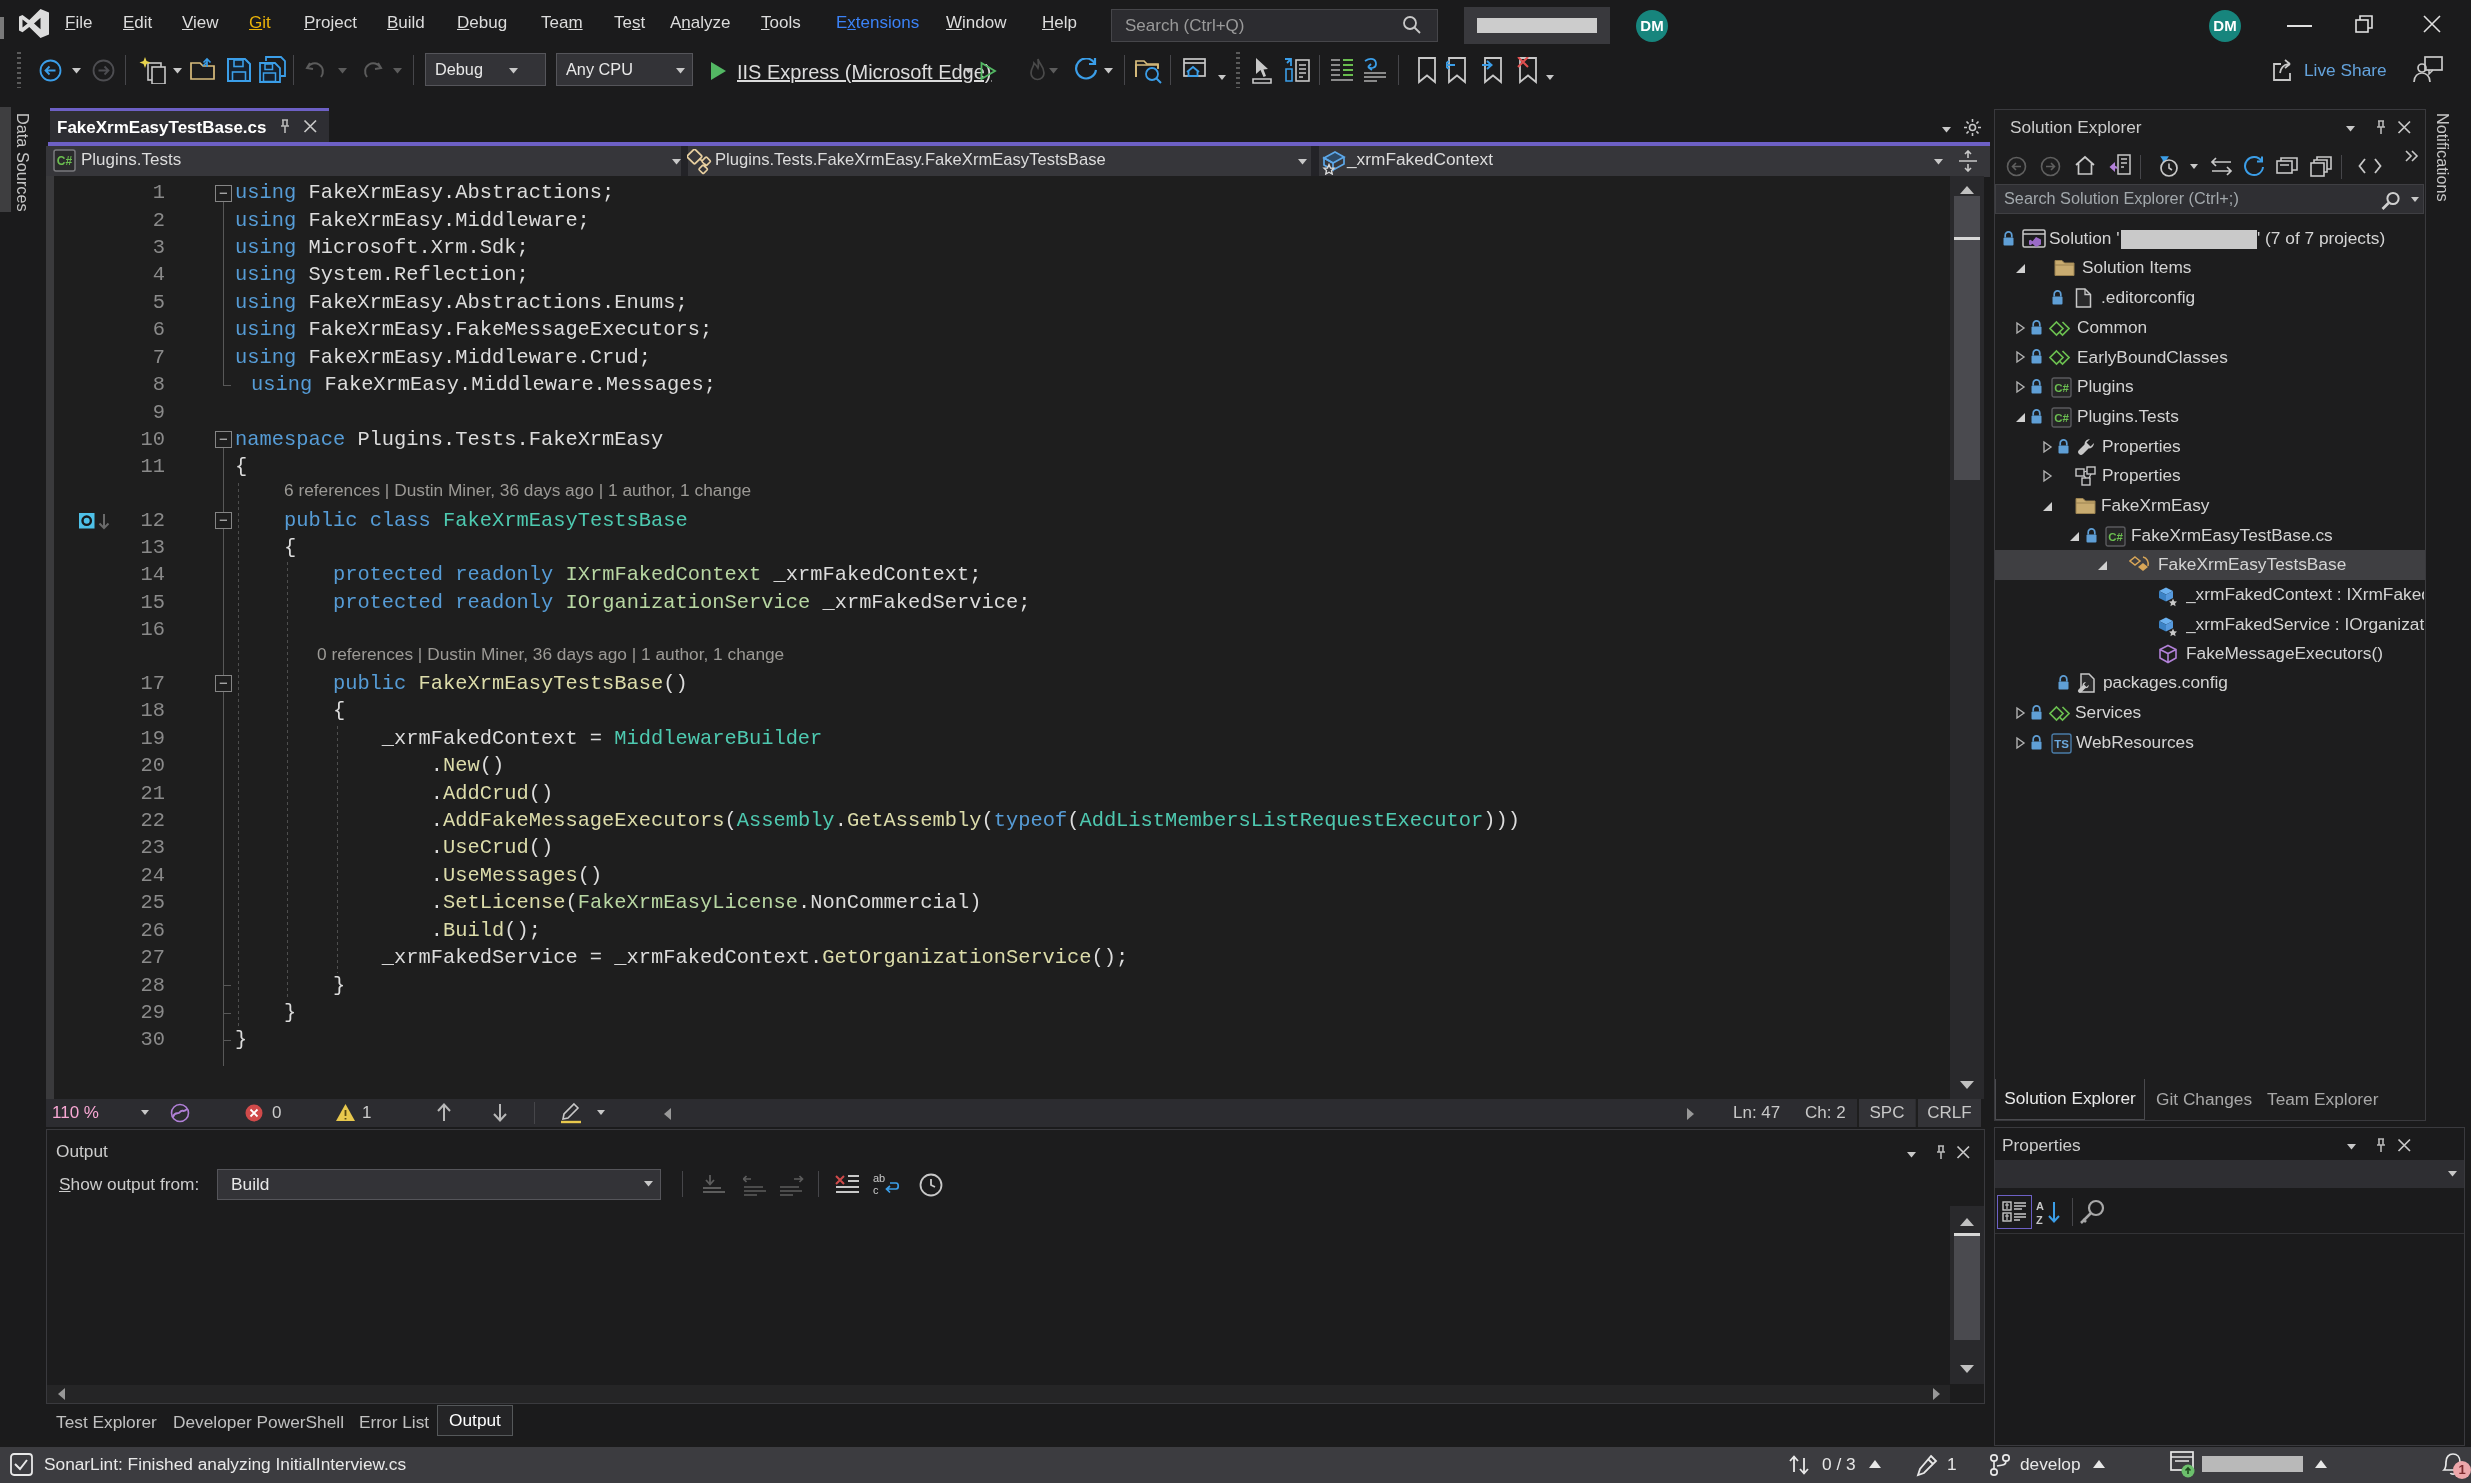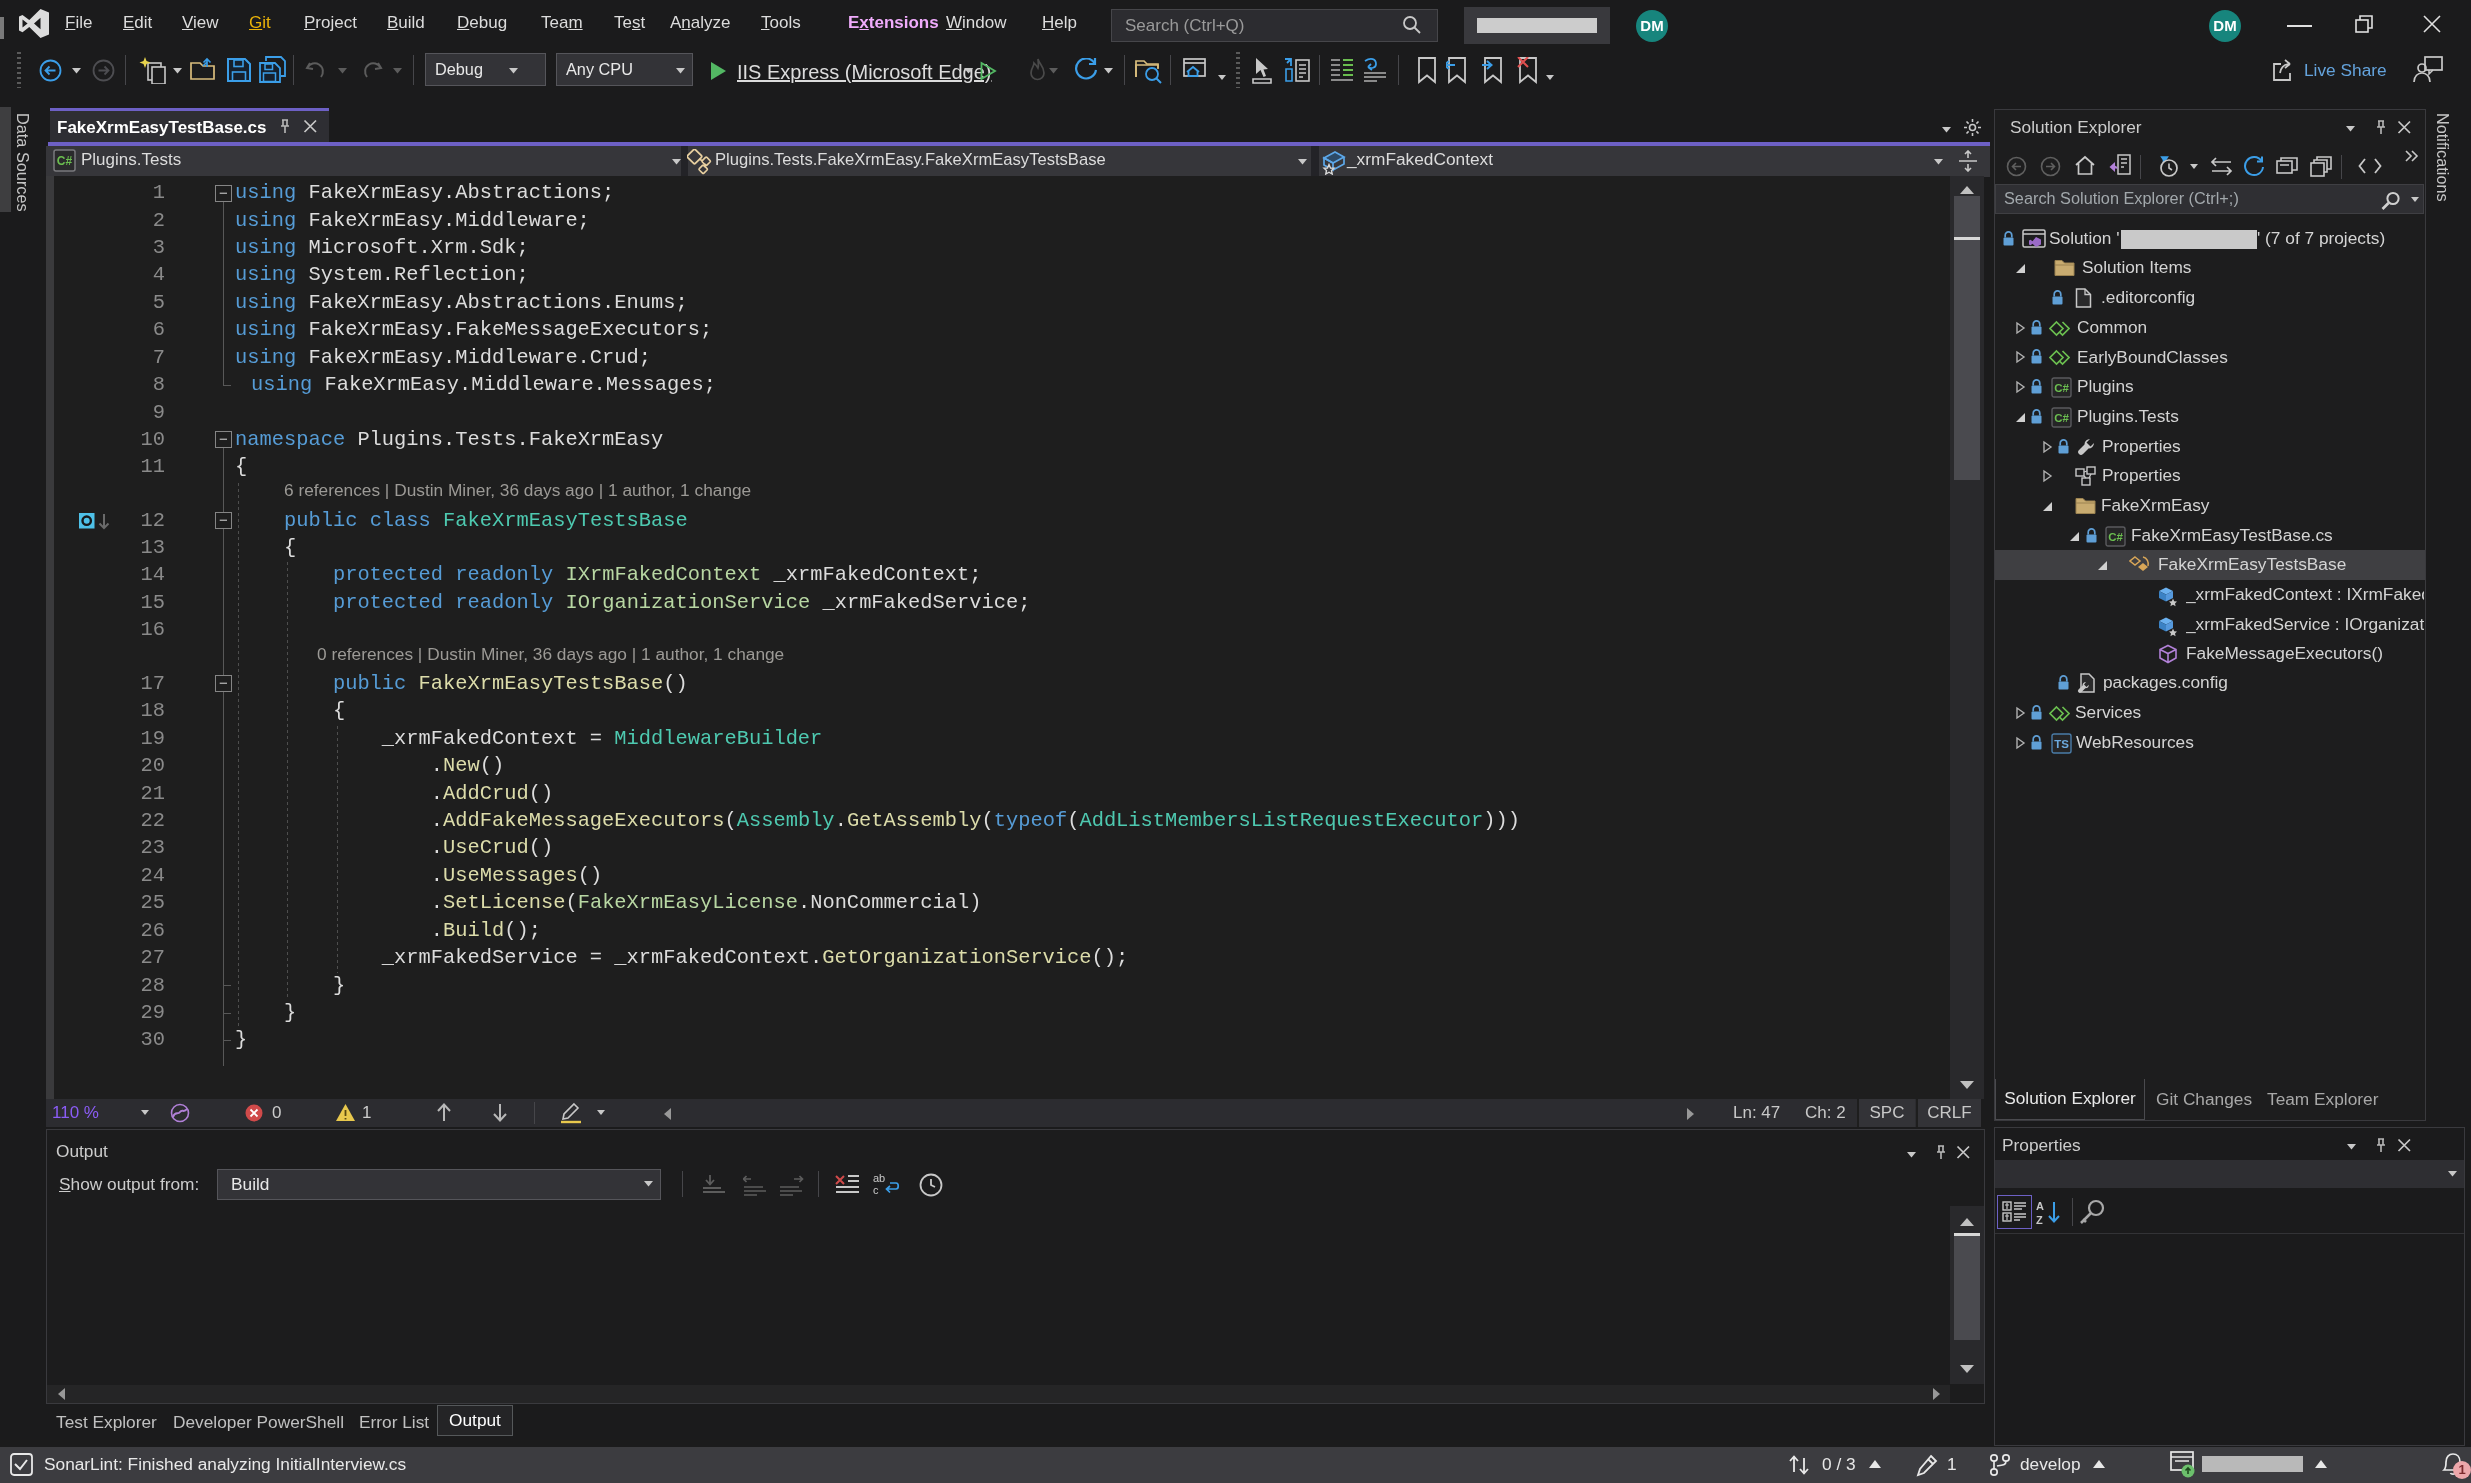--- a/index.html
+++ b/index.html
@@ -27,21 +27,21 @@
 <div class="t" style="left:123px;top:13px;font-size:17px;color:#dcdcdc;font-weight:normal;"><u>E</u>dit</div>
 <div class="t" style="left:182px;top:13px;font-size:17px;color:#dcdcdc;font-weight:normal;"><u>V</u>iew</div>
 <div class="t" style="left:249px;top:13px;font-size:17px;color:#eab308;font-weight:normal;"><u>G</u>it</div>
 <div class="t" style="left:304px;top:13px;font-size:17px;color:#dcdcdc;font-weight:normal;"><u>P</u>roject</div>
 <div class="t" style="left:387px;top:13px;font-size:17px;color:#dcdcdc;font-weight:normal;"><u>B</u>uild</div>
 <div class="t" style="left:457px;top:13px;font-size:17px;color:#dcdcdc;font-weight:normal;"><u>D</u>ebug</div>
 <div class="t" style="left:541px;top:13px;font-size:17px;color:#dcdcdc;font-weight:normal;">Tea<u>m</u></div>
 <div class="t" style="left:614px;top:13px;font-size:17px;color:#dcdcdc;font-weight:normal;">Te<u>s</u>t</div>
 <div class="t" style="left:670px;top:13px;font-size:17px;color:#dcdcdc;font-weight:normal;">A<u>n</u>alyze</div>
 <div class="t" style="left:761px;top:13px;font-size:17px;color:#dcdcdc;font-weight:normal;"><u>T</u>ools</div>
-<div class="t" style="left:836px;top:13px;font-size:17px;color:#f0abfc;font-weight:bold;margin-left:12px;">E<u>x</u>tensions</div>
+<div class="t" style="left:836px;top:13px;font-size:17px;color:#3b82f6;font-weight:normal;">E<u>x</u>tensions</div>
 <div class="t" style="left:946px;top:13px;font-size:17px;color:#dcdcdc;font-weight:normal;"><u>W</u>indow</div>
 <div class="t" style="left:1042px;top:13px;font-size:17px;color:#dcdcdc;font-weight:normal;"><u>H</u>elp</div>
 <div class="abs" style="left:1111px;top:9px;width:327px;height:33px;background:#2c2c30;border:1px solid #46464a"></div>
 <div class="t" style="left:1125px;top:16px;font-size:17px;color:#9a9a9a;font-weight:normal;">Search (Ctrl+Q)</div>
 <svg class="abs" style="left:1402px;top:15px" width="20" height="20" viewBox="0 0 20 20" fill="none">
     <circle cx="8" cy="8" r="6" stroke="#c8c8c8" stroke-width="1.8"></circle>
     <path d="M12.5 12.5 18 18" stroke="#c8c8c8" stroke-width="1.8"></path>
   </svg>
 <div class="abs" style="left:1464px;top:7px;width:146px;height:37px;background:#39393d;"></div>
 <div class="abs" style="left:1477px;top:18px;width:120px;height:15px;background:#cccccc;"></div>
@@ -339,21 +339,21 @@
 <div class="abs" style="left:1950px;top:176px;width:34px;height:923px;background:#29292c;"></div>
 <svg class="abs" style="left:1958px;top:184px" width="18" height="12" viewBox="0 0 18 12" fill="none">
     <path d="M9 2 L16 10 H2 Z" fill="#c0c0c0"></path>
   </svg>
 <div class="abs" style="left:1954px;top:196px;width:26px;height:284px;background:#4a4a4f;"></div>
 <div class="abs" style="left:1954px;top:237px;width:26px;height:3px;background:#d8d8d8;"></div>
 <svg class="abs" style="left:1958px;top:1079px" width="18" height="12" viewBox="0 0 18 12" fill="none">
     <path d="M2 2 H16 L9 10 Z" fill="#c0c0c0"></path>
   </svg>
 <div class="abs" style="left:46px;top:1099px;width:1905px;height:28px;background:#2c2c30;"></div>
-<div class="t" style="left:52px;top:1103px;font-size:17px;color:#8b5cf6;font-weight:normal;">110 %</div>
+<div class="t" style="left:52px;top:1103px;font-size:17px;color:#f9a8d4;font-weight:normal;">110 %</div>
 <svg class="abs" style="left:141px;top:1110px" width="8" height="5" viewBox="0 0 8 5" fill="none">
     <path d="M0 0 L8 0 L4.0 4.96 Z" fill="#c8c8c8"></path>
   </svg>
 <svg class="abs" style="left:170px;top:1103px" width="20" height="20" viewBox="0 0 20 20" fill="none">
     <path d="M3 14 C5 8 8 12 10 9 C12 6 14 10 17 6" stroke="#b180d7" stroke-width="2"></path>
     <circle cx="10" cy="10" r="8.5" stroke="#b180d7" stroke-width="1.6"></circle>
   </svg>
 <svg class="abs" style="left:245px;top:1104px" width="18" height="18" viewBox="0 0 18 18" fill="none">
     <circle cx="9" cy="9" r="8.5" fill="#d04a4a"></circle>
     <path d="M5.5 5.5 L12.5 12.5 M12.5 5.5 L5.5 12.5" stroke="#fff" stroke-width="1.8"></path>

